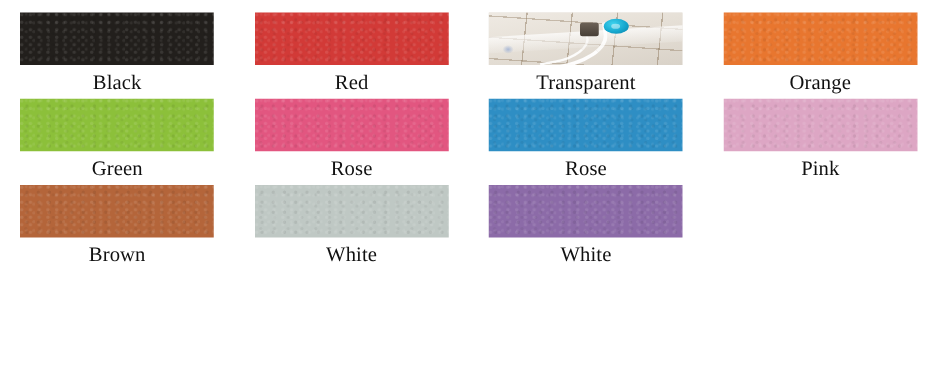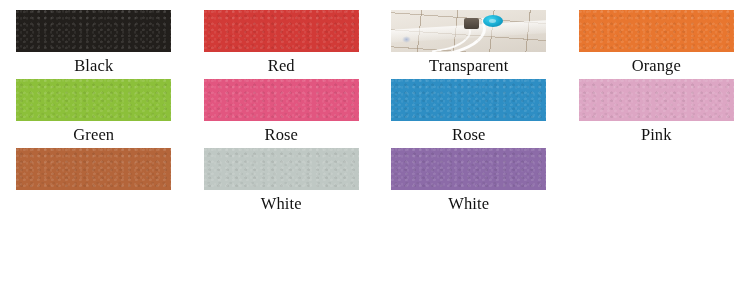--- a/index.html
+++ b/index.html
@@ -196,20 +196,21 @@
     <div class="swatch-cell">
       <div class="swatch-chip" style="background-color: rgb(46, 142, 196);"></div>
       <div class="swatch-label">Rose</div>
     </div>
     <div class="swatch-cell">
       <div class="swatch-chip" style="background-color: rgb(221, 166, 196);"></div>
       <div class="swatch-label">Pink</div>
     </div>
     <div class="swatch-cell">
       <div class="swatch-chip" style="background-color: rgb(180, 101, 58);"></div>
+      <div class="swatch-label">Brown</div>
     </div>
     <div class="swatch-cell">
       <div class="swatch-chip" style="background-color: rgb(191, 200, 196);"></div>
       <div class="swatch-label">White</div>
     </div>
     <div class="swatch-cell">
       <div class="swatch-chip" style="background-color: rgb(140, 107, 168);"></div>
       <div class="swatch-label">White</div>
     </div>
   </div>

